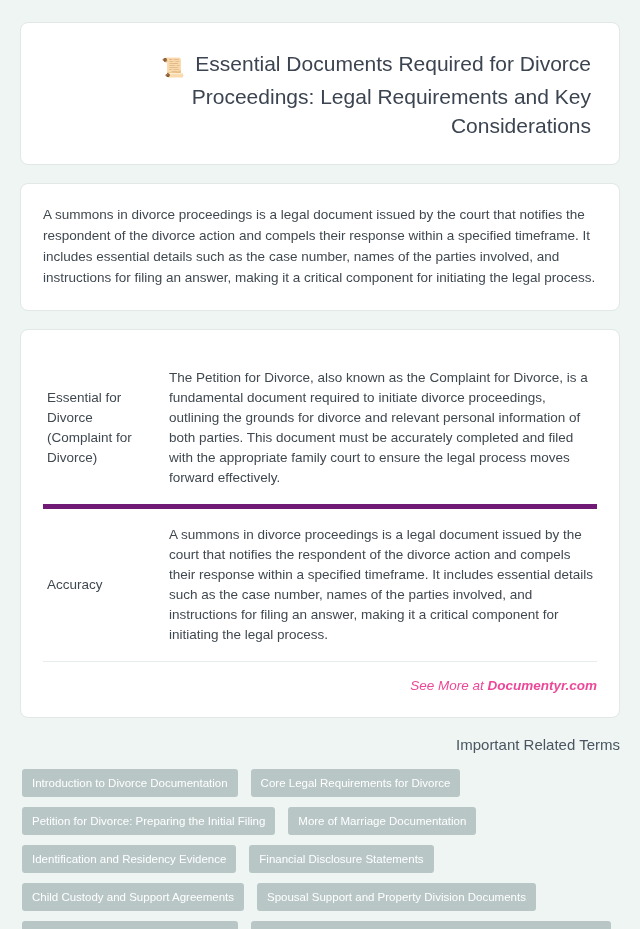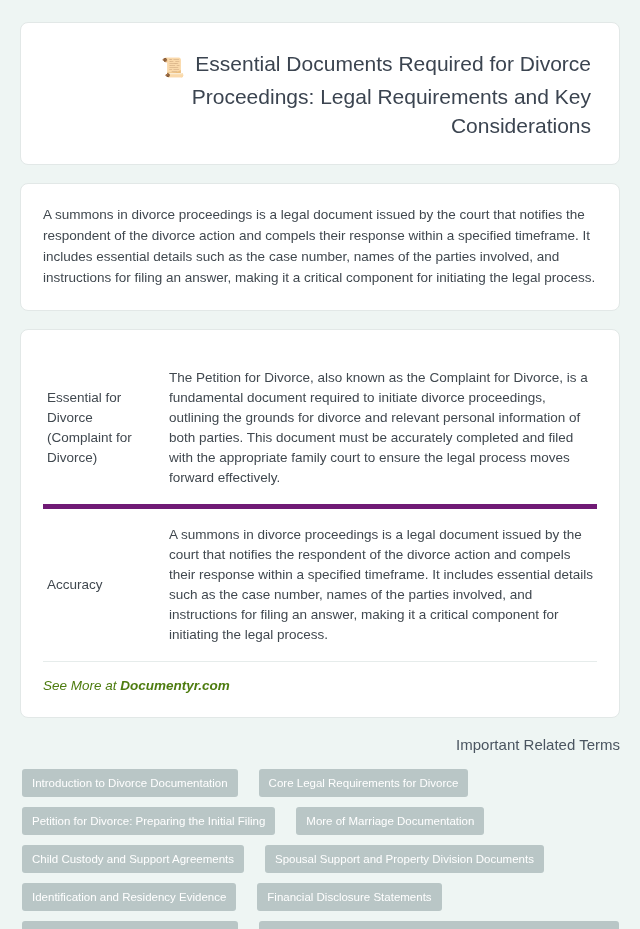--- a/index.html
+++ b/index.html
@@ -71,38 +71,38 @@
   }
   td.term-cell {
     width: 122px;
     padding-right: 16px;
     color: #3f474e;
   }
   td.desc-cell {
     padding-left: 8px;
   }
   .see-more {
-    text-align: left;
+    text-align: right;
     font-size: 13.5px;
     font-style: italic;
-    color: #4d7c0f;
+    color: #ec4899;
     padding: 16px 0 6px 0;
   }
   .see-more b { font-style: italic; font-weight: bold; }
   
   .related-heading {
     text-align: right;
     font-size: 15px;
     color: #4a5560;
     margin: 8px 0 16px 0;
   }
   .tag-rows { padding: 0 2px; }
   .tag-row {
     display: flex;
-    gap: 21px;
+    gap: 13px;
     margin-bottom: 10px;
   }
   .tag {
     background: #b9c6c6;
     color: #ffffff;
     font-size: 11.5px;
     line-height: 14px;
     padding: 7px 10px;
     border-radius: 3px;
     white-space: nowrap;
@@ -145,26 +145,26 @@
   <div class="tag-rows">
     <div class="tag-row">
       <span class="tag">Introduction to Divorce Documentation</span>
       <span class="tag">Core Legal Requirements for Divorce</span>
     </div>
     <div class="tag-row">
       <span class="tag">Petition for Divorce: Preparing the Initial Filing</span>
       <span class="tag">More of Marriage Documentation</span>
     </div>
     <div class="tag-row">
+      <span class="tag">Identification and Residency Evidence</span>
+      <span class="tag">Financial Disclosure Statements</span>
+    </div>
+    <div class="tag-row">
       <span class="tag">Child Custody and Support Agreements</span>
       <span class="tag">Spousal Support and Property Division Documents</span>
-    </div>
-    <div class="tag-row">
-      <span class="tag">Identification and Residency Evidence</span>
-      <span class="tag">Financial Disclosure Statements</span>
     </div>
     <div class="tag-row">
       <span class="tag">Court Forms and Supplemental Filings</span>
       <span class="tag">Key Considerations for Document Accuracy and Legal Compliance</span>
     </div>
   </div>
 
 </div>
 
 </body></html>

